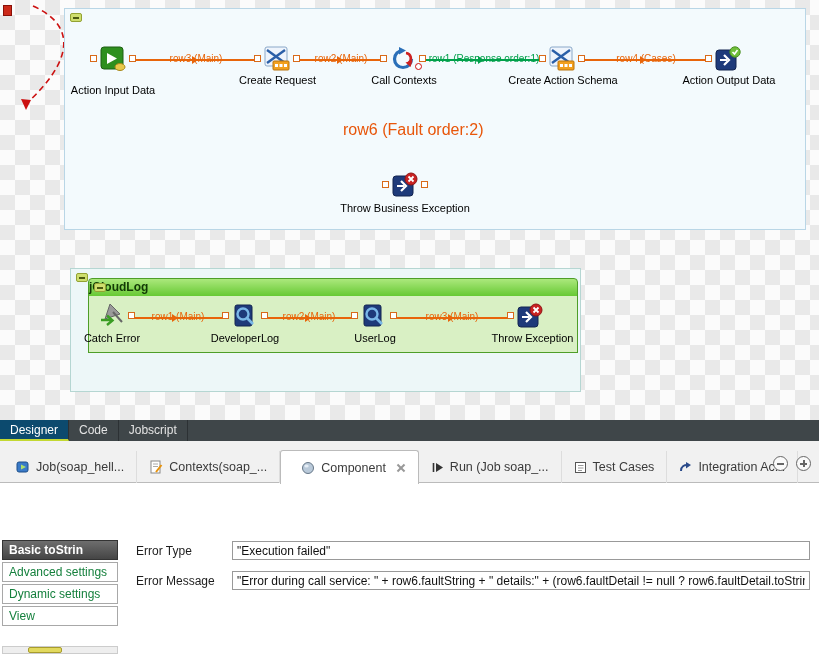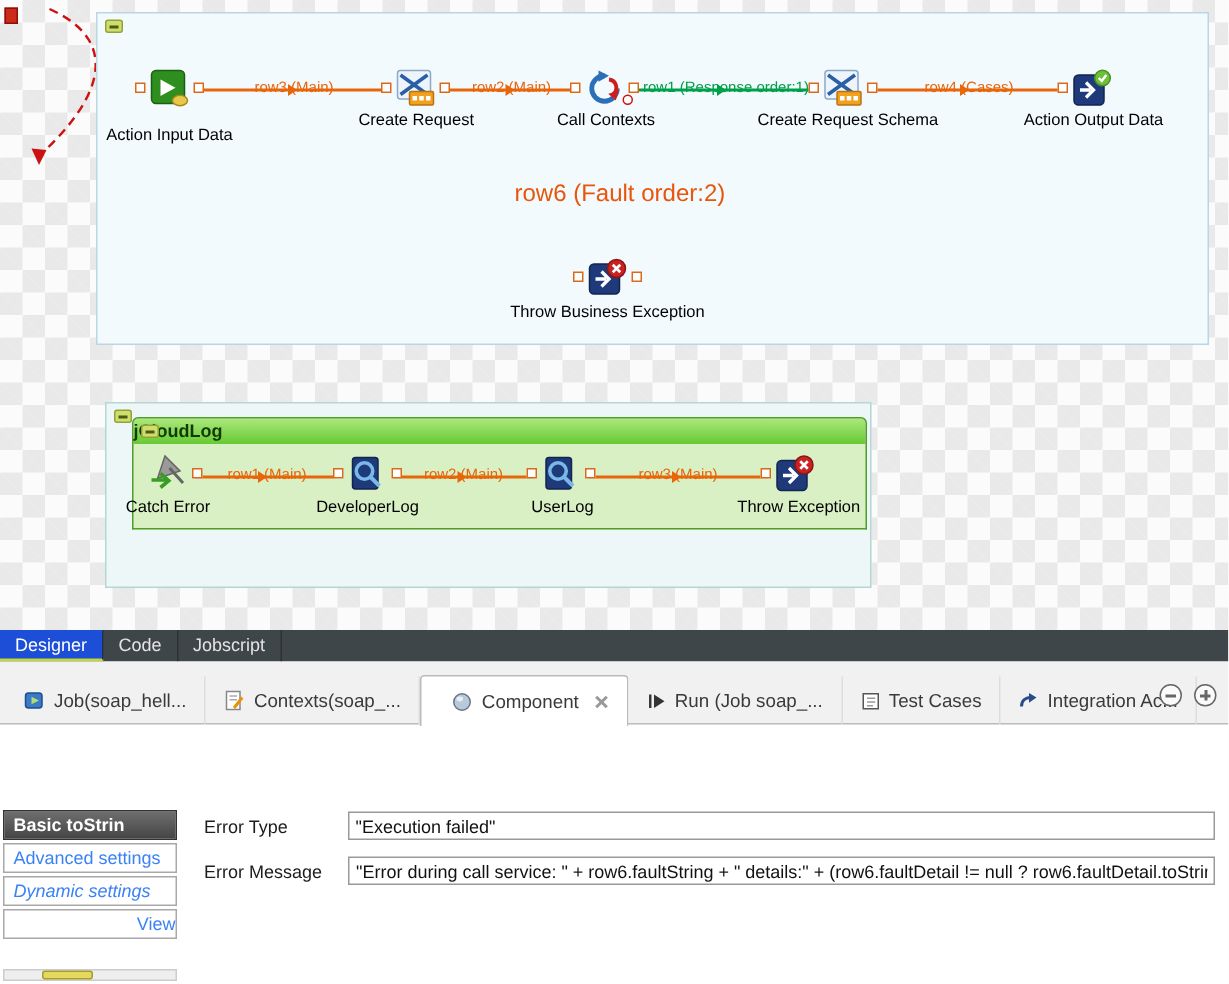--- a/index.html
+++ b/index.html
@@ -35,42 +35,42 @@
   .link.green { border-top-color:#00a04a; }
   .link-arrow { position:absolute; width:0; height:0; border-top:4px solid transparent; border-bottom:4px solid transparent; border-left:6px solid #e8650a; }
   .link-arrow.green { border-left-color:#00a04a; }
   .link-label { position:absolute; font-size:10px; color:#e8650a; text-align:center; white-space:nowrap; }
   .link-label.green { color:#00a04a; }
   .fault-label { position:absolute; font-size:16px; color:#e8560a; text-align:left; white-space:nowrap; }
 
   
   .designer-bar { position:absolute; left:0; top:420px; width:819px; height:21px; background:#3f4649; display:flex; }
   .dtab { padding:0 10px; font-size:12px; color:#e4e4e4; line-height:20px; border-right:1px solid #2c3134; cursor:default; }
-  .dtab.active { background:#1d4ed8; color:#fff; border-bottom:2px solid #c3d832; }
+  .dtab.active { background:#0c4a6e; color:#fff; border-bottom:2px solid #c3d832; }
 
   .midstrip { position:absolute; left:0; top:441px; width:819px; height:42px; background:#f1f1f1; }
   .etab-border { position:absolute; left:0; top:482px; width:819px; height:1px; background:#bbb; z-index:1; }
 
   
   .etabs { position:absolute; left:4px; top:450px; height:33px; display:flex; align-items:flex-end; z-index:2; }
   .etab { display:flex; align-items:center; gap:6px; height:32px; padding:0 12px; font-size:12.5px; color:#3a3a3a; border-right:1px solid #ddd; }
   .etab.active { background:#fff; border:1px solid #bbb; border-bottom:none; border-radius:3px 3px 0 0; height:34px; position:relative; top:1px;padding-left:20px; }
   .tab-close { position:relative; width:10px; height:10px; margin-left:4px; }
   .tab-close::before, .tab-close::after { content:""; position:absolute; left:4px; top:0; width:2px; height:10px; background:#999; }
   .tab-close::before { transform:rotate(45deg); } .tab-close::after { transform:rotate(-45deg); }
   .view-btns { position:absolute; right:8px; top:456px; display:flex; gap:8px; z-index:2; }
   .circle-btn { position:relative; width:15px; height:15px; border:1px solid #666; border-radius:50%; background:#fafafa; }
   .circle-btn::before { content:""; position:absolute; left:3px; right:3px; top:6px; height:2px; background:#666; }
   .circle-btn.plus::after { content:""; position:absolute; top:3px; bottom:3px; left:6px; width:2px; background:#666; }
 
   
   .panel { position:absolute; left:0; top:483px; width:819px; height:173px; background:#fff; }
 
   .menu-item { position:absolute; left:2px; width:116px; height:20px; font-size:12px; line-height:19px; padding-left:6px;
-    background:#fff; border:1px solid #a8a8a8; color:#3b82f6; white-space:nowrap; overflow:hidden; }
+    background:#fff; border:1px solid #a8a8a8; color:#15803d; white-space:nowrap; overflow:hidden; }
   .menu-item.active { background:linear-gradient(#6e6e6e,#454545); color:#fff; font-weight:bold; border-color:#333; }
   .hscroll-track { position:absolute; left:2px; top:646px; width:116px; height:8px; background:#eee; border:1px solid #ccc; }
   .hscroll-thumb { position:absolute; left:28px; top:647px; width:34px; height:6px; background:#e2d95e; border:1px solid #a89c2c; border-radius:2px; }
 
   .field-label { position:absolute; font-size:12px; color:#1d1d1d; white-space:nowrap; }
   .field-input { position:absolute; height:19px; border:1px solid #999; background:#fff; font-size:12px; font-family:"Liberation Sans", sans-serif; padding:0 4px; color:#111; }
 </style>
 </head>
 <body>
 
@@ -151,21 +151,21 @@
       <svg width="26" height="26" viewBox="0 0 26 26">
         <rect x="1" y="1" width="22" height="19" rx="2" fill="#eef4fc" stroke="#8aa8c8"></rect>
         <path d="M3 4 L21 17 M21 4 L3 17" stroke="#2a5fa8" stroke-width="2.4" fill="none"></path>
         <rect x="9" y="15" width="16" height="9" rx="1" fill="#f2a01e" stroke="#b87410"></rect>
         <rect x="11" y="18" width="3" height="3" fill="#fff"></rect>
           <rect x="15.5" y="18" width="3" height="3" fill="#fff"></rect>
           <rect x="20" y="18" width="3" height="3" fill="#fff"></rect>
       </svg>
       <span class="port port-r"></span>
     </div>
-    <div class="comp-label" style="left:505px;top:74px;width:116px;">Create Request Schema</div>
+    <div class="comp-label" style="left:505px;top:74px;width:116px;">Create Action Schema</div>
 
     <div class="comp" style="left:715px;top:46px;">
       <span class="port port-l"></span>
       <svg width="26" height="26" viewBox="0 0 26 26">
         <rect x="1" y="4" width="20" height="20" rx="3" fill="#1e3a7a" stroke="#122450"></rect>
         <path d="M5 14 L12 14 M9 9 L14 14 L9 19" stroke="#fff" stroke-width="2.2" fill="none"></path>
         <circle cx="20" cy="6" r="5.2" fill="#6fbf3a" stroke="#4a8f22"></circle>
         <path d="M17.5 6 L19.5 8 L22.5 4" stroke="#fff" stroke-width="1.6" fill="none"></path>
       </svg>
     </div>
@@ -308,22 +308,22 @@
   </div>
   <div class="view-btns">
     <span class="circle-btn"></span>
     <span class="circle-btn plus"></span>
   </div>
 
   <div class="panel">
 
     <div class="menu-item active" style="top:57px;">Basic toStrin</div>
     <div class="menu-item" style="top:79px;">Advanced settings</div>
-    <div class="menu-item" style="top:101px;font-style:italic;">Dynamic settings</div>
-    <div class="menu-item" style="top:123px;text-align:right;">View</div>
+    <div class="menu-item" style="top:101px;">Dynamic settings</div>
+    <div class="menu-item" style="top:123px;">View</div>
 
     <div class="field-label" style="left:136px;top:61px;">Error Type</div>
     <input class="field-input" style="left: 232px; top: 58px; width: 578px;" value="&quot;Execution failed&quot;">
 
     <div class="field-label" style="left:136px;top:91px;">Error Message</div>
     <input class="field-input" style="left: 232px; top: 88px; width: 578px;" value="&quot;Error during call service: &quot; + row6.faultString + &quot; details:&quot; + (row6.faultDetail != null ? row6.faultDetail.toStrin">
   </div>
 
   <div class="hscroll-track"></div>
   <div class="hscroll-thumb"></div>

